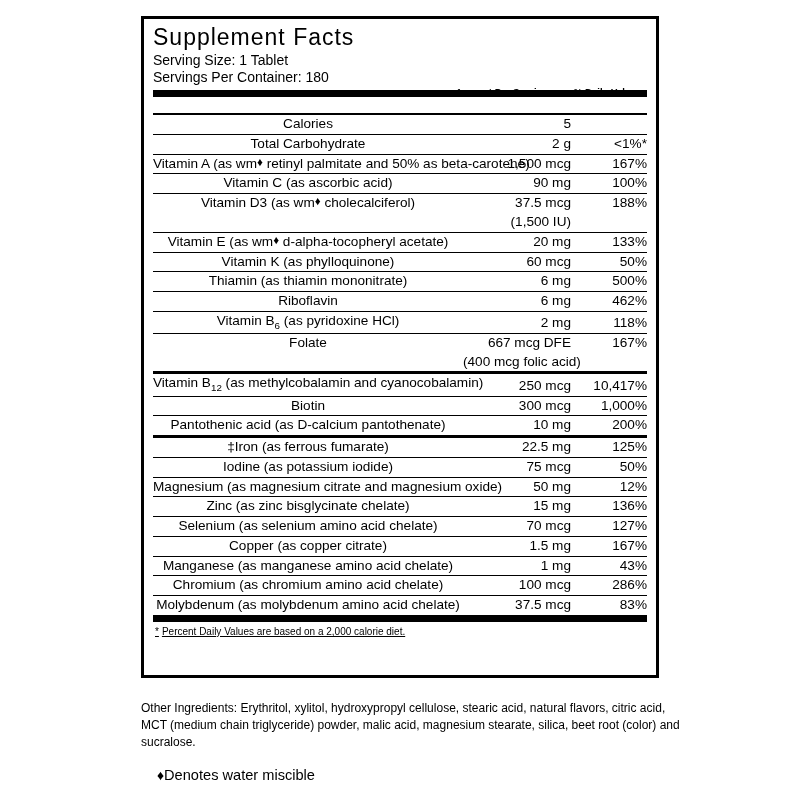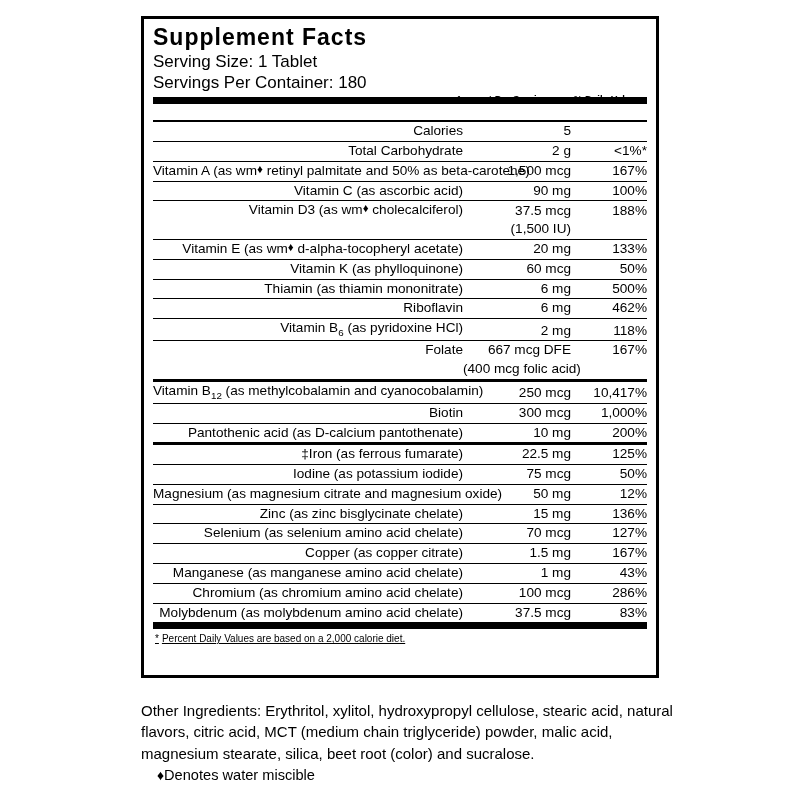--- a/index.html
+++ b/index.html
@@ -18,28 +18,28 @@
     position: absolute;
     left: 141px; top: 16px;
     width: 518px; height: 662px;
     border: 3px solid #000;
     background: #fff;
     padding: 5px 9px 0 9px;
   }
 
   .sf-title {
     font-size: 23px;
-    font-weight: bold;
+    font-weight: normal;
     letter-spacing: 1.0px;
     line-height: 1.08;
     margin: 1px 0 2px 0;
     white-space: nowrap;
   }
   .serving-line {
-    font-size: 17px;
+    font-size: 14px;
     line-height: 1.22;
     white-space: nowrap;
   }
 
   .bar-thick {
     height: 7px;
     background: #000;
     margin: 4px 0 0 0;
   }
   .bar-thin {
@@ -73,42 +73,42 @@
   table.facts td {
     padding: 1px 0 2px 0;
     vertical-align: bottom;
     line-height: 1.16;
     border-bottom: 1px solid #000;
     white-space: nowrap;
   }
   table.facts tr.norule td { border-bottom: none; }
   table.facts tr.thickrule td { border-bottom: 3px solid #000; }
 
-  td.nm  { text-align: right; overflow: visible; }
+  td.nm  { text-align: center; overflow: visible; }
   td.amt { width: 108px; text-align: right; padding-right: 3px; }
   td.dv  { width: 76px;  text-align: right; padding-right: 2px; }
 
   sub { font-size: 0.72em; }
   .drop { font-size: 0.85em; vertical-align: 0.18em; }
 
   .footnote {
     font-size: 10px;
     padding-top: 4px;
     padding-left: 2px;
     line-height: 1.2;
     text-decoration: underline;
   }
   .footnote .star { margin-right: 3px; }
 
   
   .other-ing {
     position: absolute;
     left: 141px; top: 700px;
     width: 548px;
-    font-size: 15px;
+    font-size: 12px;
     line-height: 1.42;
   }
   .denotes {
     position: absolute;
     left: 141px; top: 766px;
     font-size: 14.6px;
     line-height: 1.3;
     margin-left: 16px;
   }
   .denotes .dropbig { font-size: 0.95em; }

